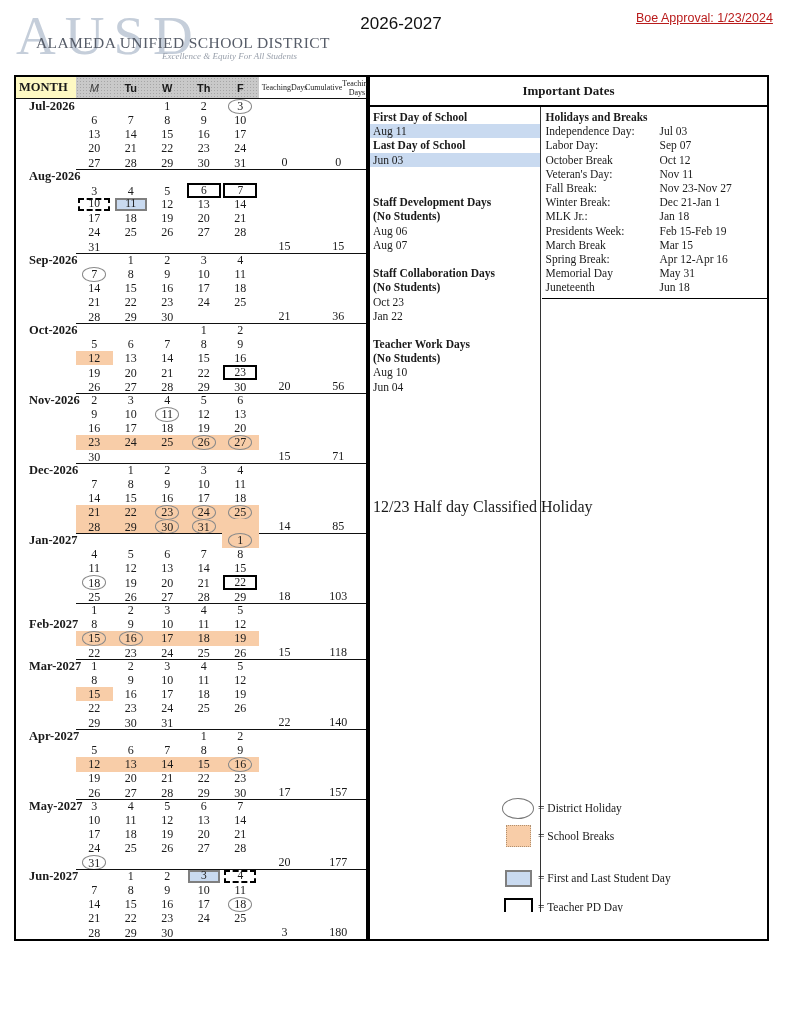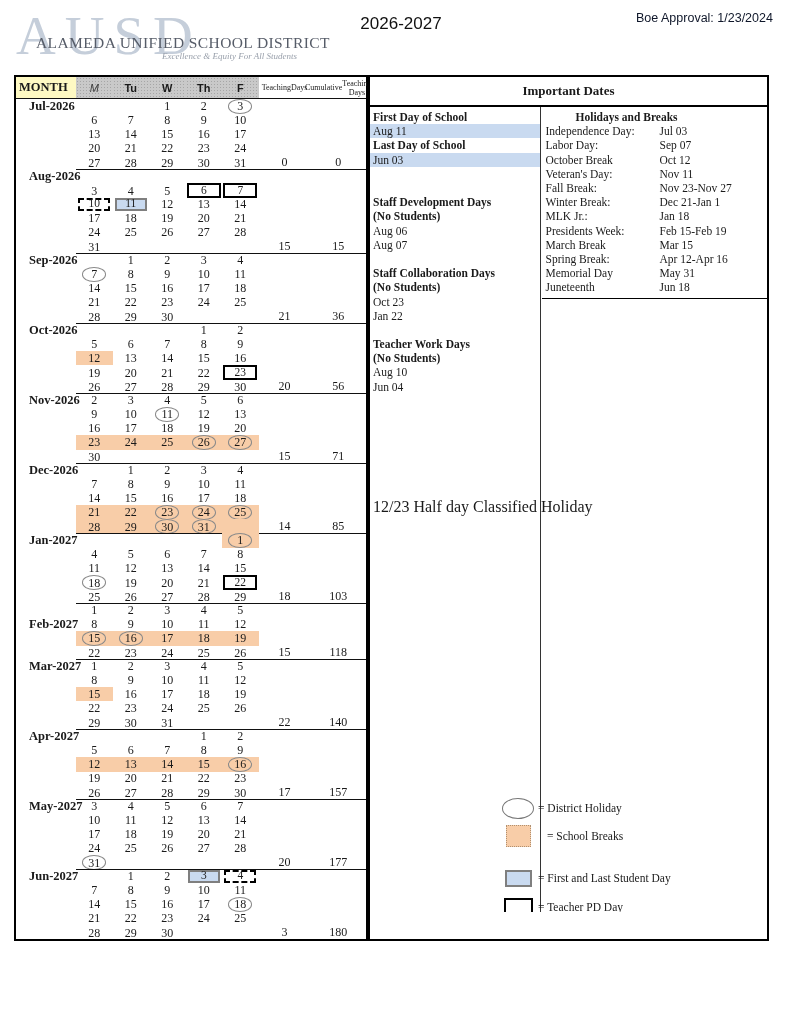--- a/index.html
+++ b/index.html
@@ -5,21 +5,21 @@
   html,body{margin:0;padding:0;background:#fff;}
   .page{position:relative;width:791px;height:1024px;background:#fff;font-family:"Liberation Serif",serif;color:#1a1a1a;overflow:hidden;}
 
   
   .hdr{position:absolute;left:0;top:0;width:791px;height:72px;}
   .logo{position:absolute;left:14px;top:6px;width:302px;height:60px;}
   .logo-acronym{position:absolute;left:2px;top:2px;font-size:55px;line-height:1;color:#c5ceda;letter-spacing:9px;font-weight:400;}
   .logo-name{position:absolute;left:22px;top:28px;font-size:15.5px;letter-spacing:.4px;color:#565c68;white-space:nowrap;}
   .logo-tagline{position:absolute;left:148px;top:45px;font-size:9px;font-style:italic;color:#9aa1ac;white-space:nowrap;}
   .center-title{position:absolute;left:315px;top:10px;width:172px;text-align:center;font-family:"Liberation Sans",sans-serif;font-size:17px;line-height:1.7;color:#111;}
-  .approval{position:absolute;left:636px;top:11px;font-family:"Liberation Sans",sans-serif;font-size:12.5px;color:#0f172a;}
+  .approval{position:absolute;left:636px;top:11px;font-family:"Liberation Sans",sans-serif;font-size:12.5px;color:#b91c1c;text-decoration:underline;}
 
   
   .calendar{position:absolute;left:14px;top:75px;width:354px;height:866px;border:2px solid #000;box-sizing:border-box;background:#fff;}
   .cal-header{display:grid;grid-template-columns:60px 36.5px 36.5px 36.5px 36.5px 36.5px 52px 55.5px;height:22px;border-bottom:1.5px solid #111;box-sizing:border-box;}
   .hdr-month{font-weight:bold;font-size:12.5px;display:flex;align-items:center;padding-left:3px;background:#fef9c3;}
   .hdr-day{display:flex;align-items:center;justify-content:center;font-family:"Liberation Sans",sans-serif;font-size:11px;font-weight:bold;background-color:#c9c9c9;background-image:radial-gradient(rgba(60,60,60,.25) .6px,transparent .7px);background-size:3px 3px;}
   .hdr-day.m-col{font-style:italic;font-weight:400;color:#3c3c3c;}
   .hdr-teach{display:flex;flex-direction:row;align-items:center;justify-content:center;font-size:8px;line-height:9px;text-align:center;}
   .cal-body{position:relative;}
   .month{position:relative;}
@@ -40,21 +40,21 @@
   .panel-title{height:28px;border-bottom:2.5px solid #000;display:flex;align-items:center;justify-content:center;font-weight:bold;font-size:13px;}
   .panel-body{position:relative;height:805px;overflow:hidden;}
   .vdiv{position:absolute;left:170px;top:0;bottom:0;border-left:1.5px solid #333;}
   .left-col{position:absolute;left:0;top:3px;width:170px;}
   .pd-row{height:14.2px;display:flex;align-items:center;font-size:11.5px;padding-left:3px;box-sizing:border-box;}
   .pd-row.bold{font-weight:bold;}
   .pd-row.highlight{background:#c9daf0;}
   .note{position:absolute;left:3px;top:391px;font-size:16px;}
   .holidays{position:absolute;left:171.5px;top:0;right:0;border-bottom:1.5px solid #000;padding:3px 0 4px 0;}
   .h-row{height:14.2px;display:flex;align-items:center;font-size:11.5px;}
-  .h-title{font-weight:bold;padding-left:4px;margin-left:30px;}
+  .h-title{font-weight:bold;padding-left:4px;}
   .h-label{padding-left:4px;width:114px;}
   .h-date{}
 
   
   .lg-row{position:absolute;left:131px;height:22px;display:flex;align-items:center;}
   .lg-iconbox{width:34px;display:flex;align-items:center;justify-content:center;}
   .lg-label{margin-left:3px;font-size:11.5px;white-space:nowrap;}
   .ic-circle{width:30px;height:19px;border:1px solid #777;border-radius:50%;background:#fff;}
   .ic-break{width:23px;height:20px;background:#f8cda8;border:1px dotted #b09070;}
   .ic-student{width:23px;height:13px;background:#c9daf0;border:2.5px solid #7f7f7f;}
@@ -1325,21 +1325,21 @@
             <div class="h-date">Jun 18</div>
           </div>
         </div>
       <div id="legend">
           <div class="lg-row" style="top: 690px;">
             <div class="lg-iconbox">
               <div class="ic-circle"></div>
             </div>
             <div class="lg-label">= District Holiday</div>
           </div>
-          <div class="lg-row" style="top: 718px; gap: 9px;">
+          <div class="lg-row" style="top: 718px;">
             <div class="lg-iconbox">
               <div class="ic-break"></div>
             </div>
             <div class="lg-label">= School Breaks</div>
           </div>
           <div class="lg-row" style="top: 760px;">
             <div class="lg-iconbox">
               <div class="ic-student"></div>
             </div>
             <div class="lg-label">= First and Last Student Day</div>

